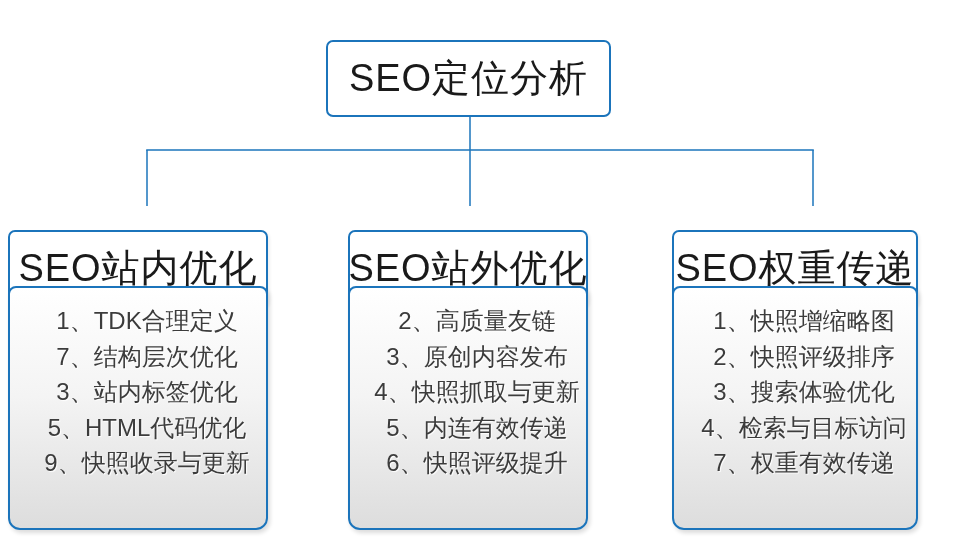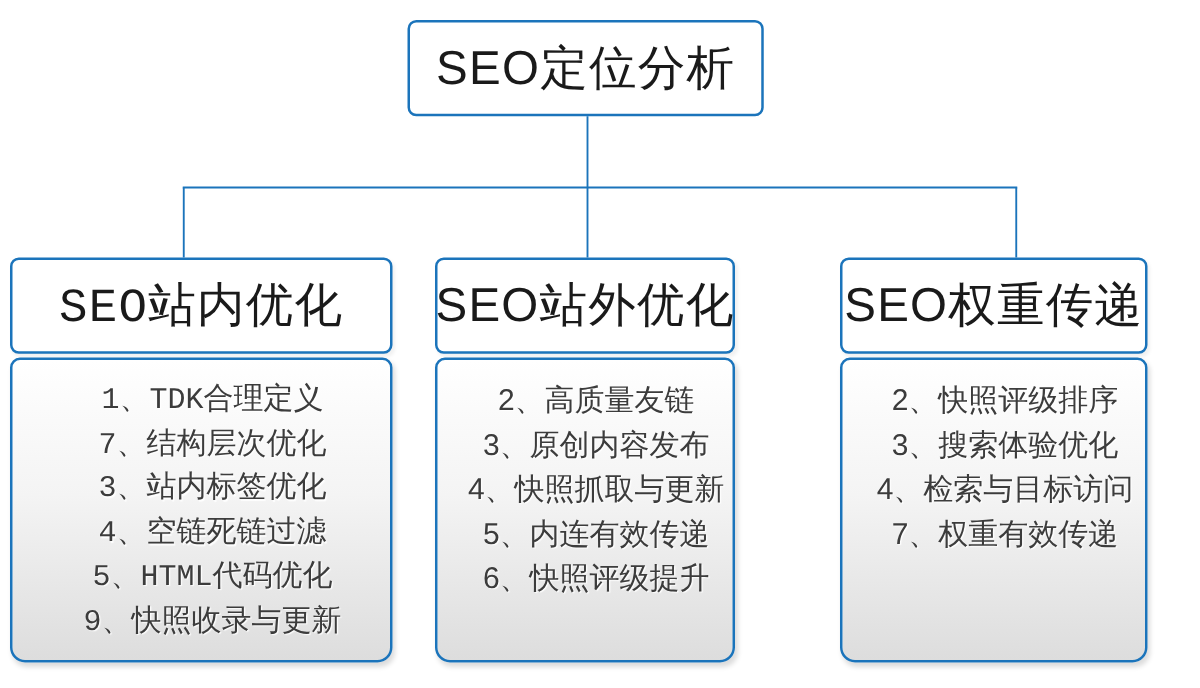--- a/index.html
+++ b/index.html
@@ -24,24 +24,25 @@
     position: absolute;
     background: #ffffff;
     border: 2px solid var(--accent);
     border-radius: 7px;
     display: flex; align-items: center; justify-content: center;
     font-size: 38px;
     font-weight: 300;
     color: #1a1a1a;
     letter-spacing: 1px;
     white-space: nowrap;
+    margin-top: 24px;
   }
   .top-box  { left: 326px; top: 16px;  width: 285px; height: 77px; }
   .hdr      { top: 206px; height: 77px; box-shadow: 2px 2px 3px rgba(0,0,0,0.06); }
-  .col-0 { left: 8px;   width: 306px; font-family: Liberation Mono, monospace; }
+  .col-0 { left: 8px;   width: 260px; }
   .col-1 { left: 348px; width: 240px; }
   .col-2 { left: 672px; width: 246px; }
   .listbox {
     position: absolute;
     top: 286px; height: 244px;
     border: 2px solid var(--accent);
     border-radius: 8px 8px 12px 12px;
     background: linear-gradient(180deg, #ffffff 0%, #f4f4f4 45%, #dddddd 100%);
     padding: 15px 6px 0 24px;
     box-shadow: 2px 3px 4px rgba(0,0,0,0.14);
@@ -80,33 +81,33 @@
     <span>SEO站外优化</span>
   </div>
   <div class="node hdr col-2">
     <span>SEO权重传递</span>
   </div>
 
   <div class="listbox col-0">
     <div class="item">1、TDK合理定义</div>
     <div class="item">7、结构层次优化</div>
     <div class="item">3、站内标签优化</div>
-    <div class="item">4、空链死链过滤</div>
     <div class="item">5、HTML代码优化</div>
     <div class="item">9、快照收录与更新</div>
   </div>
 
   <div class="listbox col-1">
     <div class="item">2、高质量友链</div>
     <div class="item">3、原创内容发布</div>
     <div class="item">4、快照抓取与更新</div>
     <div class="item">5、内连有效传递</div>
     <div class="item">6、快照评级提升</div>
   </div>
 
   <div class="listbox col-2">
+    <div class="item">1、快照增缩略图</div>
     <div class="item">2、快照评级排序</div>
     <div class="item">3、搜索体验优化</div>
     <div class="item">4、检索与目标访问</div>
     <div class="item">7、权重有效传递</div>
   </div>
 
 </div>
 
 </body></html>

